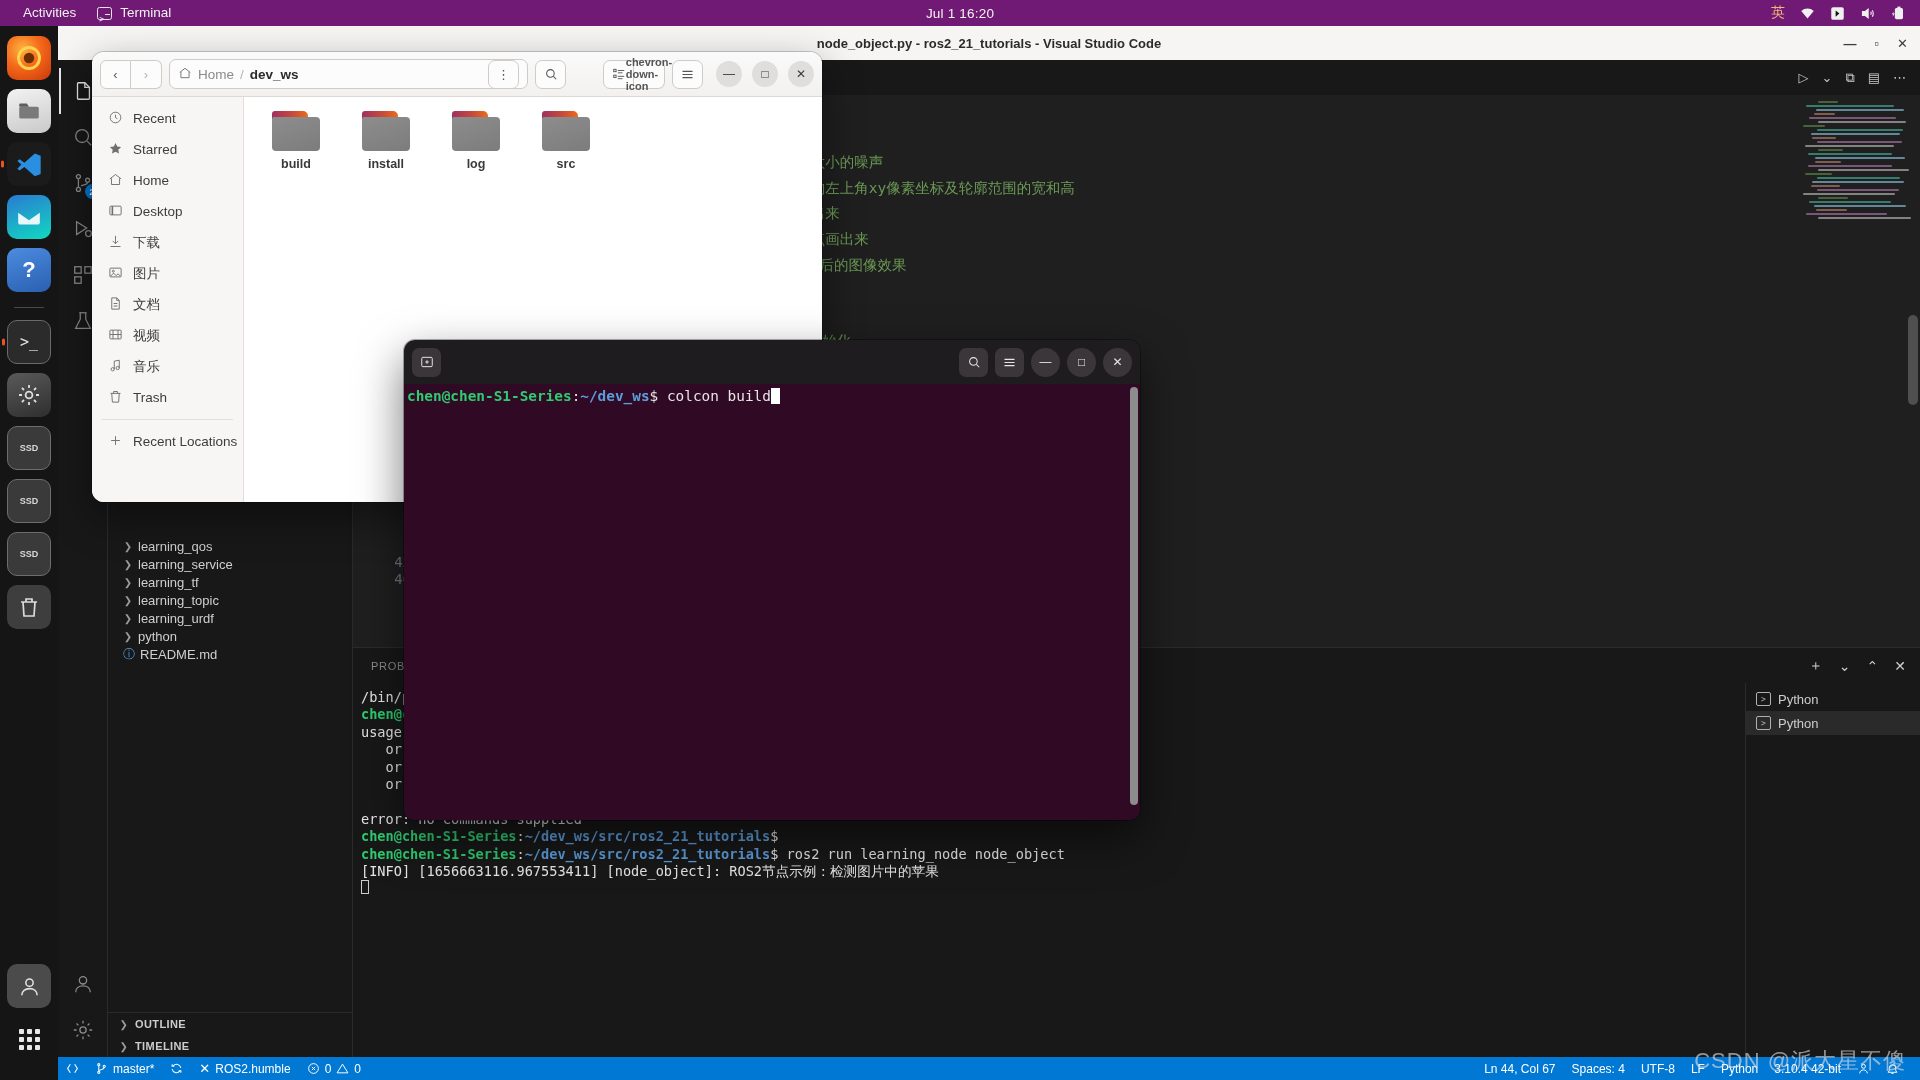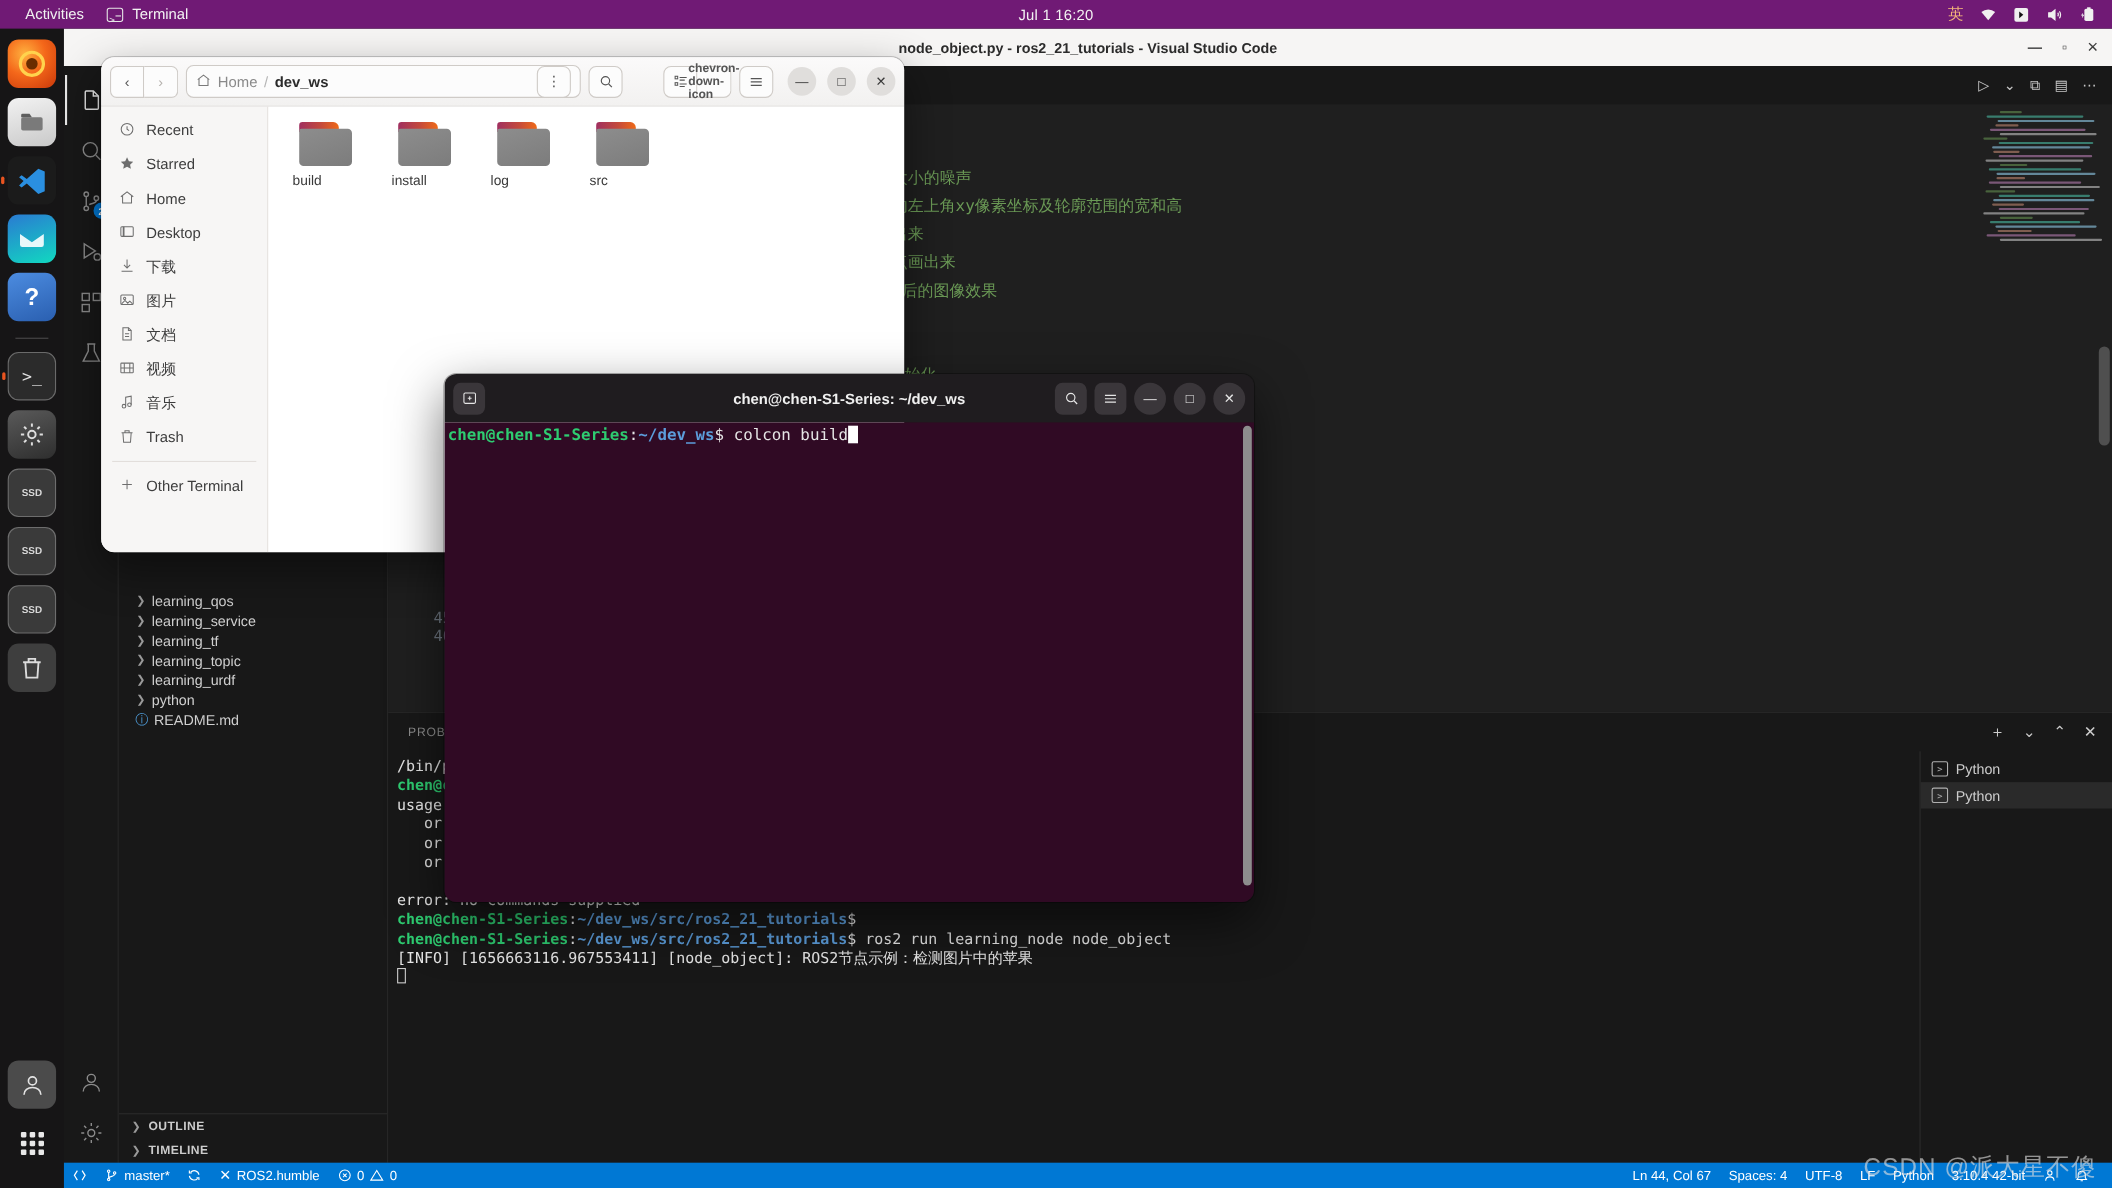--- a/index.html
+++ b/index.html
@@ -216,21 +216,21 @@
     width: 26px; height: 26px; border-radius: 50%; background: #e0dedc;
     display: flex; align-items: center; justify-content: center; color: #3a3a3a; font-size: 12px;
   }
   .files-body { flex: 1; display: flex; min-height: 0; }
   .files-side { width: 152px; background: #f7f6f5; border-right: 1px solid #e2dedb; padding-top: 6px; flex: none; }
   .fs-item { height: 31px; display: flex; align-items: center; gap: 10px; padding-left: 15px; font-size: 13.5px; color: #3d3d3d; }
   .fs-ic { width: 16px; text-align: center; color: #6e6e6e; font-size: 13px; }
   .fs-sep { height: 1px; background: #e2dedb; margin: 6px 10px; }
   .files-main { flex: 1; background: #fff; padding: 14px 0 0 22px; }
   .fgrid { display: flex; gap: 30px; }
-  .fitem { width: 60px; text-align: left; }
+  .fitem { width: 60px; text-align: center; font-weight: bold; }
   .folder {
     width: 48px; height: 40px; margin: 0 auto 6px; position: relative;
   }
   .folder::before {
     content: ""; position: absolute; left: 0; top: 0; width: 36px; height: 9px;
     border-radius: 3px 5px 0 0;
     background: linear-gradient(90deg,#a03060 0%,#c44a3c 55%,#ef6a18 100%);
   }
   .folder::after {
     content: ""; position: absolute; left: 0; top: 6px; width: 48px; height: 34px;
@@ -659,21 +659,21 @@
             <span class="fs-ic"><svg width="15" height="15" viewBox="0 0 24 24" fill="none" stroke="currentColor" stroke-width="1.5">
                 <path d="M4 7h16M9 7V4h6v3M6 7l1 14h10l1-14"></path>
               </svg></span>
             <span>Trash</span>
           </div>
           <div class="fs-sep"></div>
           <div class="fs-item">
             <span class="fs-ic"><svg width="15" height="15" viewBox="0 0 24 24" fill="none" stroke="currentColor" stroke-width="1.5">
                 <path d="M12 5v14M5 12h14"></path>
               </svg></span>
-            <span>Other Terminal</span>
+            <span>Recent Locations</span>
           </div>
         </div>
       <div class="files-main">
         <div class="fgrid" id="folder-grid">
             <div class="fitem">
               <div class="folder"></div>
               <div class="fname">build</div>
             </div>
             <div class="fitem">
               <div class="folder"></div>
@@ -693,21 +693,20 @@
   </div>
 
   <div class="gterm">
     <div class="gt-hb">
       <div class="gt-btn">
         <svg width="14" height="14" viewBox="0 0 24 24" fill="none" stroke="currentColor" stroke-width="1.7">
             <rect x="3" y="4" width="18" height="16" rx="2"></rect>
             <path d="M12 9v6M9 12h6"></path>
           </svg>
       </div>
-      <div class="gt-title">chen@chen-S1-Series: ~/dev_ws</div>
       <div class="gt-right">
         <div class="gt-btn">
           <svg width="14" height="14" viewBox="0 0 24 24" fill="none" stroke="currentColor" stroke-width="1.8">
               <circle cx="11" cy="11" r="6.5"></circle>
               <path d="M16 16l5 5"></path>
             </svg>
         </div>
         <div class="gt-btn">
           <svg width="15" height="15" viewBox="0 0 24 24" fill="none" stroke="currentColor" stroke-width="1.8">
               <path d="M4 7h16M4 12h16M4 17h16"></path>

